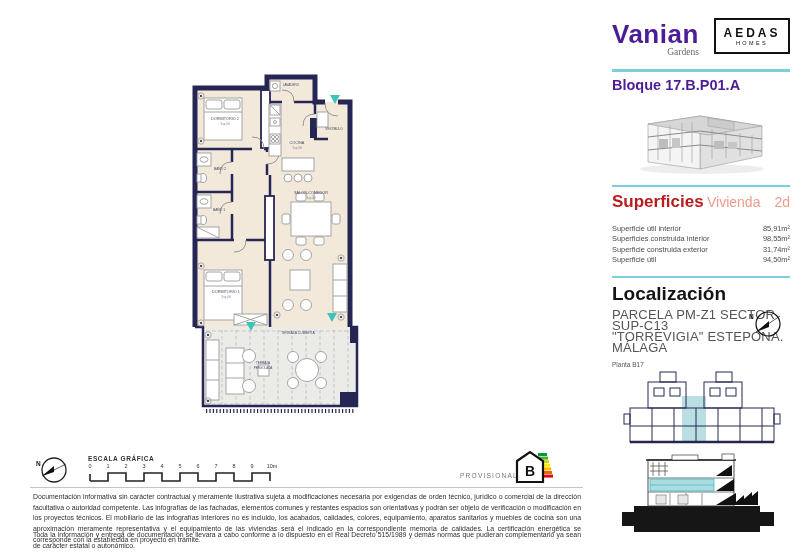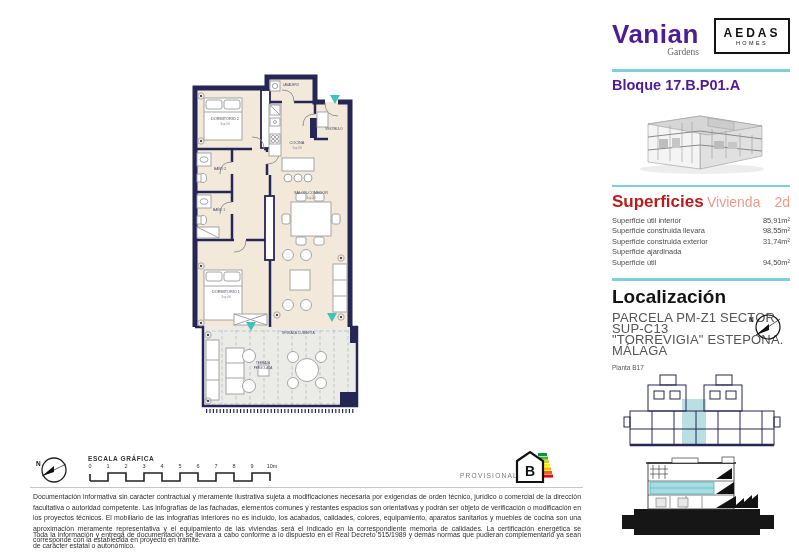--- a/index.html
+++ b/index.html
@@ -34,21 +34,21 @@
              text-align:center;margin-top:6px;}
   .aedas{display:block;font-size:12px;font-weight:700;letter-spacing:3px;color:#111;line-height:10px;}
   .homes{display:block;font-size:5.5px;letter-spacing:2.4px;color:#111;margin-top:2px;}
   .rule{height:2.5px;background:#7ecfdd;border:none;margin:7px 0 5px;}
   .block-title{font-size:14.5px;font-weight:800;color:#4c1d95;margin:2px 0 0;}
   .b3d{display:block;margin-top:3px;}
   .sup-head{display:flex;justify-content:space-between;align-items:baseline;margin-top:1px;}
   .sup-title{font-size:17px;font-weight:800;color:#b91c1c;}
   .viv{font-size:14px;color:#ec9c8b;}
   .viv b{font-weight:normal;margin-left:14px;}
-  .sup-rows{margin-top:4px;}
+  .sup-rows{margin-top:12px;}
   .sup-row{display:flex;justify-content:space-between;font-size:7.4px;color:#4a4a4a;
            line-height:10.4px;}
   .decreto{margin-top:11px;}
   .loc-title{font-size:19px;font-weight:800;color:#141414;margin:1px 0 4px;}
   .loc-line{font-size:13px;color:#555;line-height:11px;margin:0;letter-spacing:0.2px;}
   .loc-wrap{position:relative;}
   .planta{font-size:6.5px;color:#555;margin:8px 0 0;}
   .compass-loc{position:absolute;right:6px;top:22px;}
   .siteplan{display:block;margin:2px 0 0 10px;}
   .section{display:block;margin-top:1px;}
@@ -345,30 +345,26 @@
         <span>Vivienda</span><b>2d</b>
       </span>
     </div>
 
     <div class="sup-rows">
       <div class="sup-row">
         <span>Superficie útil interior</span>
           <span>85,91m²</span>
       </div>
       <div class="sup-row">
-        <span>Superficie construida llevara</span>
+        <span>Superficies construida interior</span>
           <span>98,55m²</span>
       </div>
       <div class="sup-row">
         <span>Superficie construida exterior</span>
           <span>31,74m²</span>
-      </div>
-      <div class="sup-row">
-        <span>Superficie ajardinada</span>
-          <span></span>
       </div>
       <div class="sup-row">
         <span>Superficie útil</span>
           <span>94,50m²</span>
       </div>
     </div>
 
     <div class="rule" style="margin-top:10px;"></div>
 
     <div class="loc-wrap">

